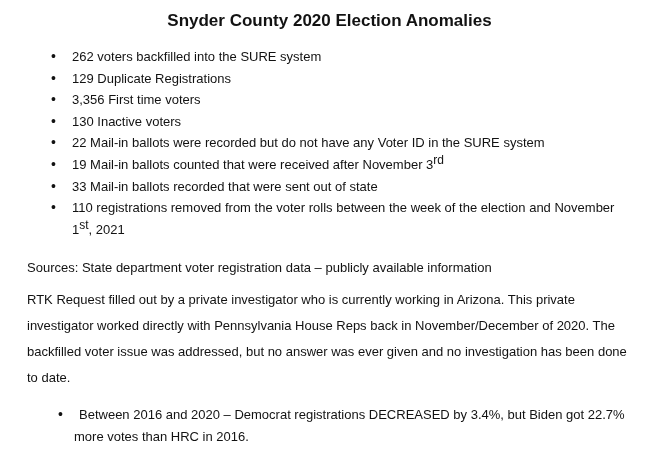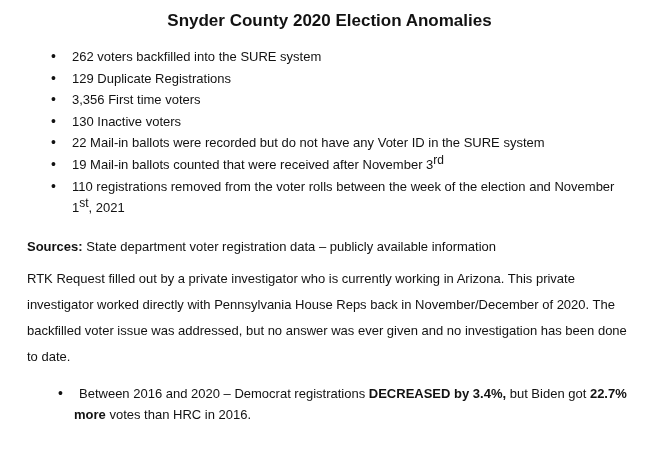--- a/index.html
+++ b/index.html
@@ -38,36 +38,37 @@
     left: 1px;
     top: 0;
     font-size: 14px;
   }
   .sources { margin: 18px 0 0 0; line-height: 19px; }
   .rtk { margin: 10px 0 0 0; line-height: 26px; }
   .other-heading { margin: 19px 0 0 0; font-weight: 700; line-height: 18px; }
   ul.other { margin: 13px 0 0 0; padding-left: 25px; }
   ul.other li { text-indent: 5px; }
   sup { font-size: 12px; line-height: 0; vertical-align: super; }
-  b { font-weight: 700; margin-top: 32px; }
+  b { font-weight: 400; margin-top: 32px; }
 </style>
 </head>
 <body>
 
 <div class="page">
 
   <h1 class="title">Snyder County 2020 Election Anomalies</h1>
 
   <ul class="bullets">
     <li><span>262 voters backfilled into the SURE system</span><sup></sup><span></span></li>
     <li><span>129 Duplicate Registrations</span><sup></sup><span></span></li>
     <li><span>3,356 First time voters</span><sup></sup><span></span></li>
     <li><span>130 Inactive voters</span><sup></sup><span></span></li>
     <li><span>22 Mail-in ballots were recorded but do not have any Voter ID in the SURE system</span><sup></sup><span></span></li>
     <li><span>19 Mail-in ballots counted that were received after November 3</span><sup>rd</sup><span></span></li>
+    <li><span>33 Mail-in ballots recorded that were sent out of state</span><sup></sup><span></span></li>
     <li><span>110 registrations removed from the voter rolls between the week of the election and November 1</span><sup>st</sup><span>, 2021</span></li>
   </ul>
 
   <p class="sources"><b>Sources:</b><span> State department voter registration data – publicly available information</span></p>
 
   <p class="rtk">RTK Request filled out by a private investigator who is currently working in Arizona. This private investigator worked directly with Pennsylvania House Reps back in November/December of 2020. The backfilled voter issue was addressed, but no answer was ever given and no investigation has been done to date.</p>
 
 
   <ul class="bullets other">
     <li><span>Between 2016 and 2020 – Democrat registrations </span><b>DECREASED by 3.4%,</b><span> but Biden got </span><b>22.7% more</b><span> votes than HRC in 2016.</span></li>

